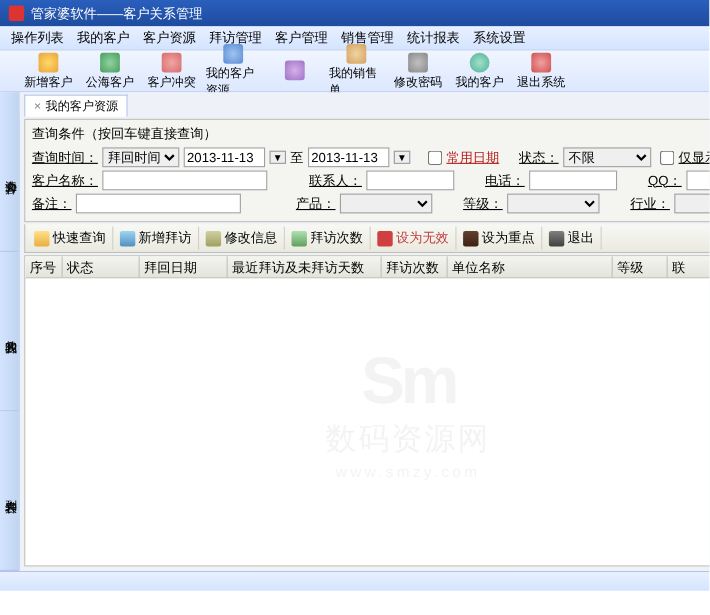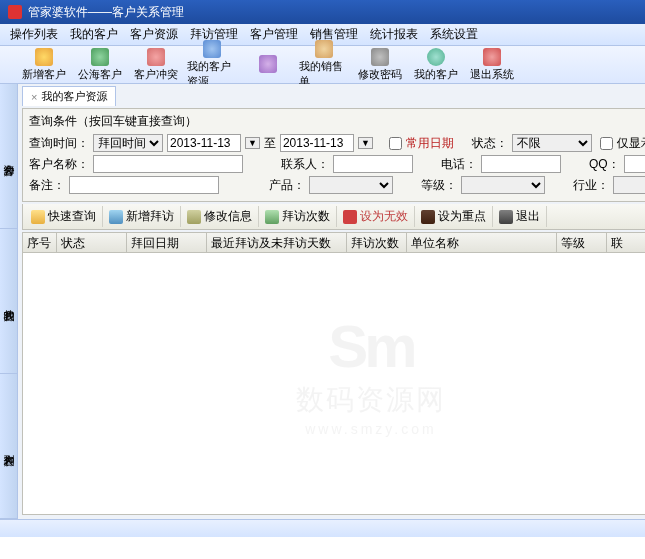--- a/index.html
+++ b/index.html
@@ -31,21 +31,21 @@
   
   .main { flex: 1; display: flex; flex-direction: column; background: #eef2f8; position: relative; }
   
   .doctab { display: flex; align-items: center; padding: 2px 4px; background: #eef2f8; }
   .doctab-inner { background: #fff; border: 1px solid #b0c4e8; border-bottom: none; padding: 2px 8px; font-size: 11px; display: flex; align-items: center; gap: 4px; }
   .doctab-inner .close { font-size: 11px; color: #888; cursor: pointer; }
   
   .searchpanel { background: #f4f4f0; border: 1px solid #c0c0b8; margin: 0 4px 2px 4px; padding: 4px 6px; }
   .search-title { font-size: 12px; margin-bottom: 4px; }
   .search-row { display: flex; align-items: center; gap: 4px; margin: 3px 0; font-size: 12px; }
-  .search-row label { white-space: nowrap; }
+  .search-row label { white-space: nowrap; text-decoration: underline; }
   .search-row input[type=text] { border: 1px solid #a0a0a0; height: 18px; padding: 0 2px; font-size: 12px; }
   .search-row select { border: 1px solid #a0a0a0; height: 18px; font-size: 12px; }
   .search-row input[type=checkbox] { vertical-align: middle; }
   
   .actionbar { background: linear-gradient(#f8f8f4,#eaeae0); border: 1px solid #c0c0b8; border-top: none; margin: 0 4px; padding: 2px; display: flex; align-items: center; gap: 0; }
   .abtn { display: flex; align-items: center; gap: 3px; padding: 2px 6px; font-size: 12px; cursor: pointer; border-right: 1px solid #d0d0c8; }
   .abtn .aicon { width: 14px; height: 14px; }
   .ai-search { background: linear-gradient(#ffe08a,#e8b040); border-radius: 2px; }
   .ai-add { background: linear-gradient(#a0d4f0,#5090c0); border-radius: 2px; }
   .ai-edit { background: linear-gradient(#d0d0a0,#a0a060); border-radius: 2px; }

